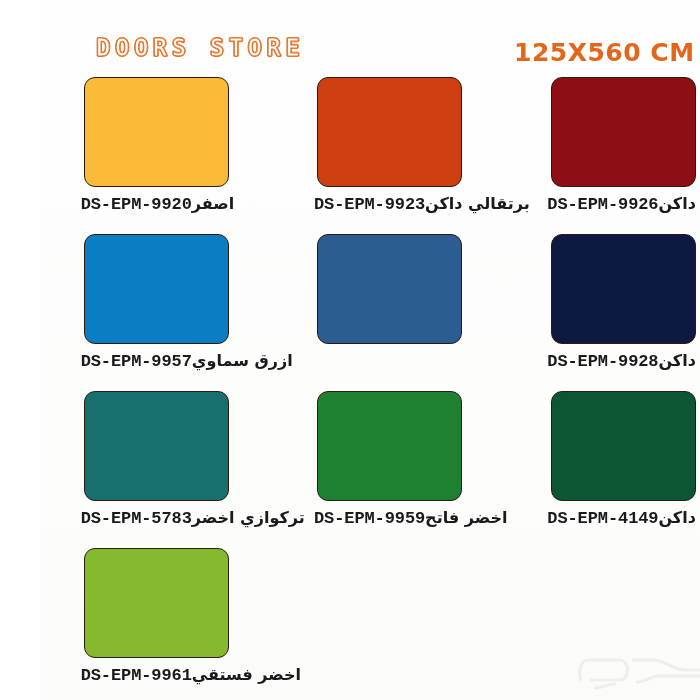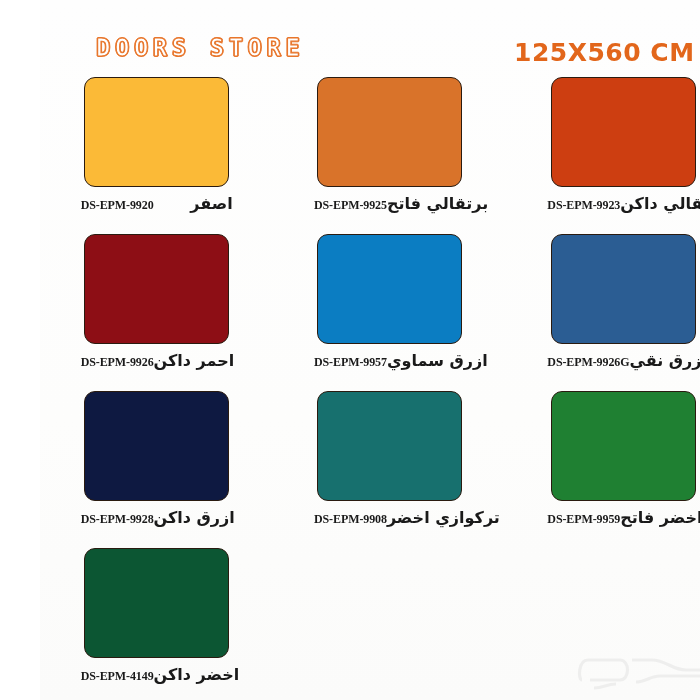--- a/index.html
+++ b/index.html
@@ -94,25 +94,25 @@
   .caption {
     width: 152px;
     margin-top: 7px;
     display: flex;
     flex-direction: row;
     align-items: baseline;
     justify-content: space-between;
     white-space: nowrap;
   }
   .code {
-    font-size: 12px;
+    font-size: 17px;
     font-weight: bold;
     color: #1a1a1a;
     letter-spacing: -0.1px;
-    font-family: Liberation Serif, serif;
+    font-family: Liberation Mono, monospace;
   }
   .name-ar {
     font-size: 16px;
     font-weight: bold;
     color: #1a1a1a;
     direction: rtl;
     unicode-bidi: isolate;
     font-family: "DejaVu Sans", "Liberation Sans", sans-serif;
   }
 
@@ -139,27 +139,20 @@
 
   <div class="grid">
       <div class="cell">
         <div class="swatch" style="background: rgb(251, 186, 55);"></div>
         <div class="caption">
           <span class="code">DS-EPM-9920</span>
           <span class="name-ar">اصفر</span>
         </div>
       </div>
       <div class="cell">
-        <div class="swatch" style="background: rgb(217, 115, 42);"></div>
-        <div class="caption">
-          <span class="code">DS-EPM-9925</span>
-          <span class="name-ar">برتقالي فاتح</span>
-        </div>
-      </div>
-      <div class="cell">
         <div class="swatch" style="background: rgb(205, 62, 17);"></div>
         <div class="caption">
           <span class="code">DS-EPM-9923</span>
           <span class="name-ar">برتقالي داكن</span>
         </div>
       </div>
       <div class="cell">
         <div class="swatch" style="background: rgb(141, 14, 21);"></div>
         <div class="caption">
           <span class="code">DS-EPM-9926</span>
@@ -168,51 +161,54 @@
       </div>
       <div class="cell">
         <div class="swatch" style="background: rgb(11, 125, 194);"></div>
         <div class="caption">
           <span class="code">DS-EPM-9957</span>
           <span class="name-ar">ازرق سماوي</span>
         </div>
       </div>
       <div class="cell">
         <div class="swatch" style="background: rgb(43, 93, 147);"></div>
-        <div class="caption">
-          <span class="code">DS-EPM-9926G</span>
-          <span class="name-ar">ازرق نقي</span>
-        </div>
       </div>
       <div class="cell">
         <div class="swatch" style="background: rgb(14, 25, 65);"></div>
         <div class="caption">
           <span class="code">DS-EPM-9928</span>
           <span class="name-ar">ازرق داكن</span>
         </div>
       </div>
       <div class="cell">
         <div class="swatch" style="background: rgb(23, 112, 110);"></div>
         <div class="caption">
-          <span class="code">DS-EPM-9908</span>
+          <span class="code">DS-EPM-5783</span>
           <span class="name-ar">تركوازي اخضر</span>
         </div>
       </div>
       <div class="cell">
         <div class="swatch" style="background: rgb(31, 128, 50);"></div>
         <div class="caption">
           <span class="code">DS-EPM-9959</span>
           <span class="name-ar">اخضر فاتح</span>
         </div>
       </div>
       <div class="cell">
         <div class="swatch" style="background: rgb(12, 86, 51);"></div>
         <div class="caption">
           <span class="code">DS-EPM-4149</span>
           <span class="name-ar">اخضر داكن</span>
+        </div>
+      </div>
+      <div class="cell">
+        <div class="swatch" style="background: rgb(134, 185, 46);"></div>
+        <div class="caption">
+          <span class="code">DS-EPM-9961</span>
+          <span class="name-ar">اخضر فستقي</span>
         </div>
       </div>
     </div>
 
   <div class="watermark">
     <svg viewBox="0 0 160 62" width="160" height="62" aria-hidden="true">
       <g fill="none" stroke="#e2e2e2" stroke-width="3.2">
         <path d="M6 44 C2 44 2 24 12 24 L44 24 C54 24 54 44 44 44 L14 44"></path>
         <path d="M56 24 L76 24 C90 24 96 34 110 34 L152 34"></path>
         <path d="M60 46 C70 46 74 40 84 40 L150 40"></path>

